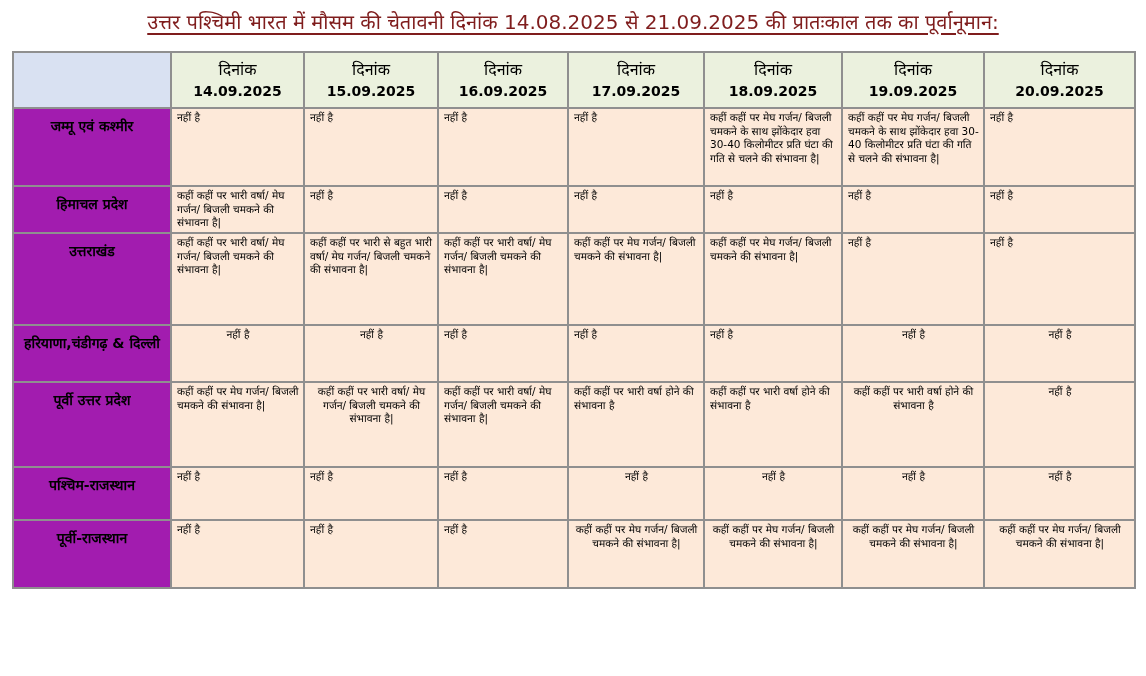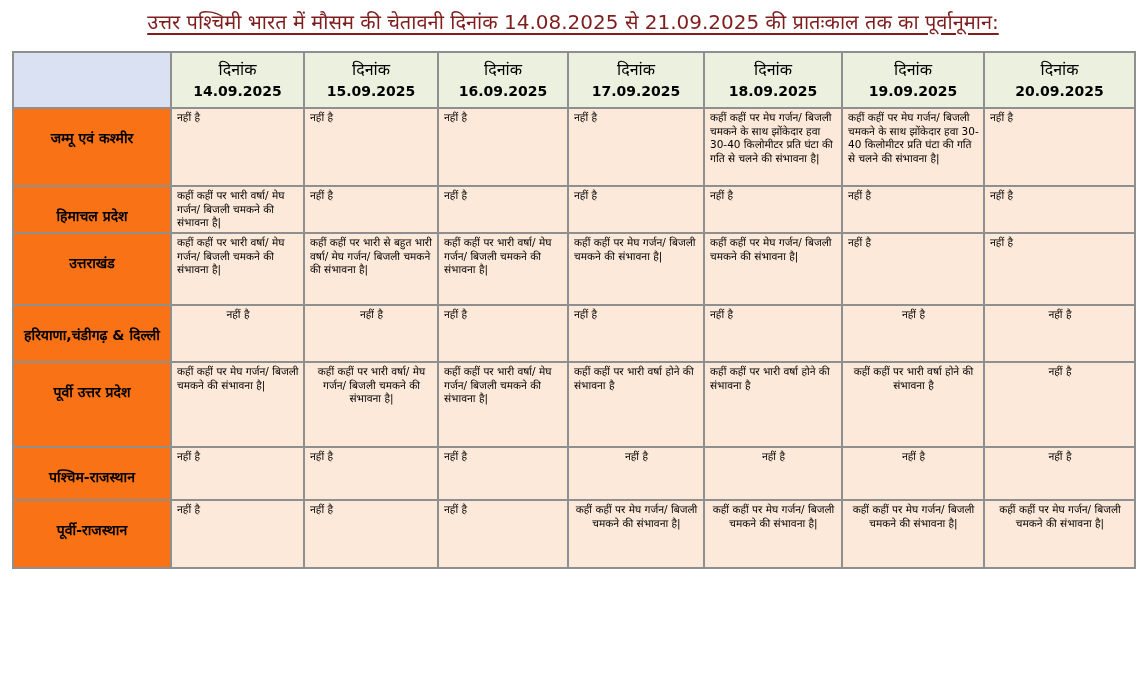--- a/index.html
+++ b/index.html
@@ -38,41 +38,41 @@
     color: #000;
     text-align: center;
     vertical-align: middle;
     font-weight: normal;
     padding: 2px 0;
   }
   th.datecol .dlabel { font-size: 16px; font-weight: normal; line-height: 1.5; }
   th.datecol .dval   { font-size: 14px; font-weight: bold;   line-height: 1.4; }
   
   td.region {
-    background: #f97316;
+    background: #a21caf;
     font-weight: bold;
     font-size: 14px;
     text-align: center;
-    padding: 21px 4px 2px 4px;
+    padding: 9px 4px 2px 4px;
     line-height: 1.25;
   }
   
   td.cell {
     background: #fde9d9;
     font-size: 10.5px;
     line-height: 1.3;
     padding: 2px 4px 2px 5px;
     color: #000;
   }
   td.cell[data-align="center"] { text-align: center; }
   td.cell[data-align="left"]   { text-align: left; }
   
   tbody tr:nth-child(1) { height: 78px; }
   tbody tr:nth-child(2) { height: 42px; }
-  tbody tr:nth-child(3) { height: 72px; }
+  tbody tr:nth-child(3) { height: 92px; }
   tbody tr:nth-child(4) { height: 57px; }
   tbody tr:nth-child(5) { height: 85px; }
   tbody tr:nth-child(6) { height: 53px; }
   tbody tr:nth-child(7) { height: 68px; }
   tbody tr:nth-child(8) { height: 23px; }
   tbody tr:nth-child(9) { height: 70px; }
 </style>
 </head>
 <body>
 

